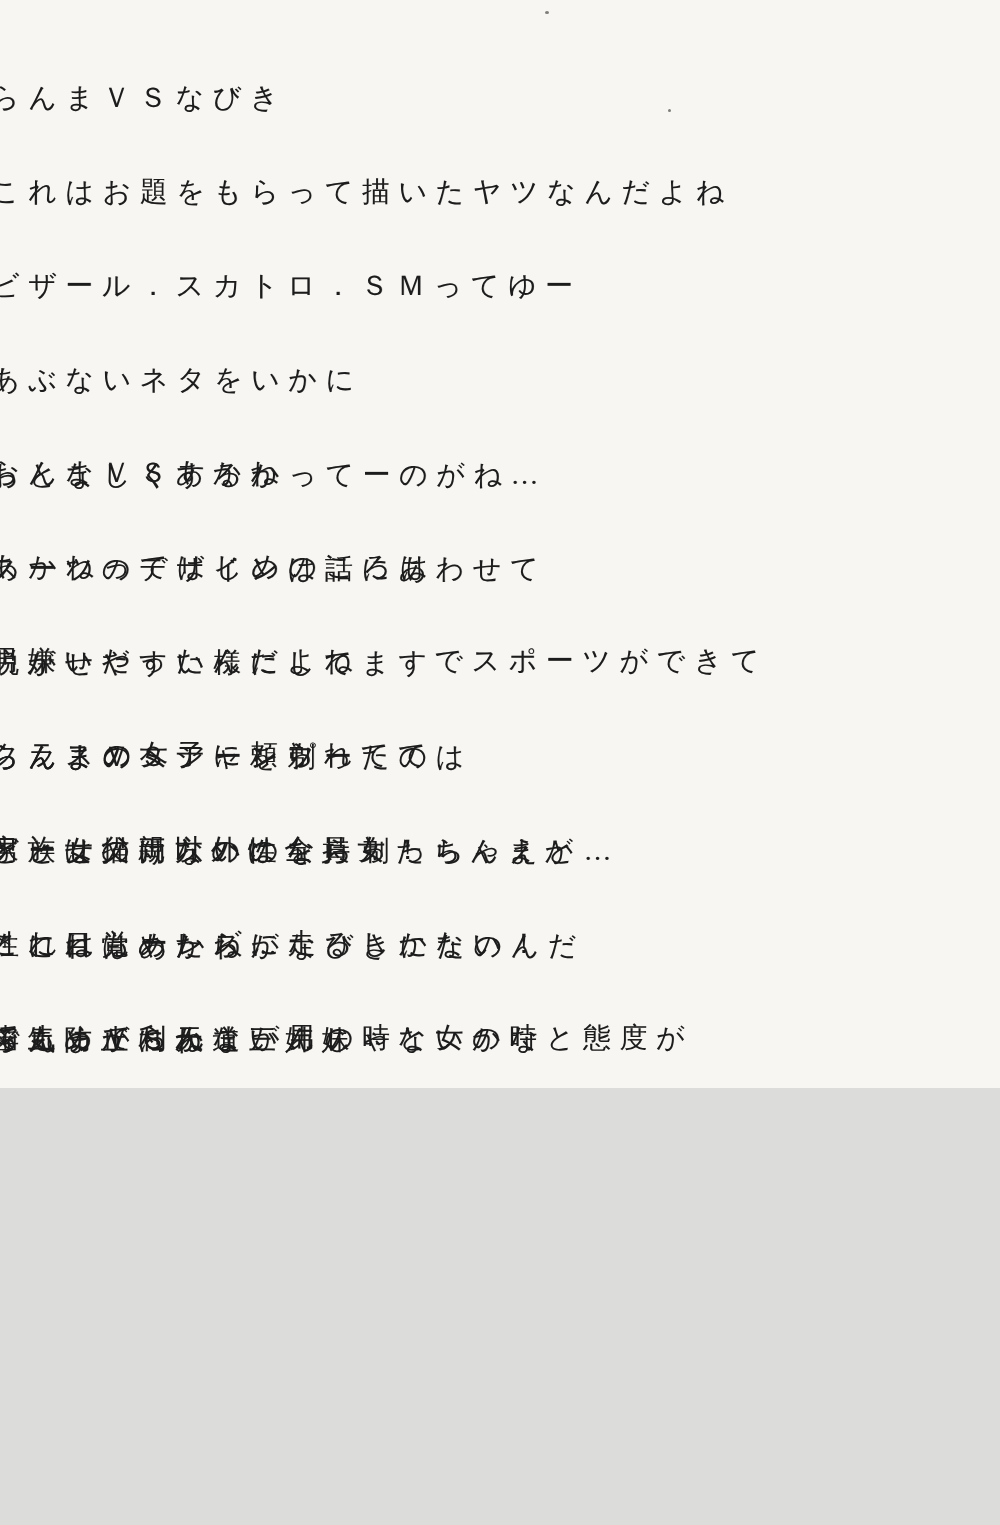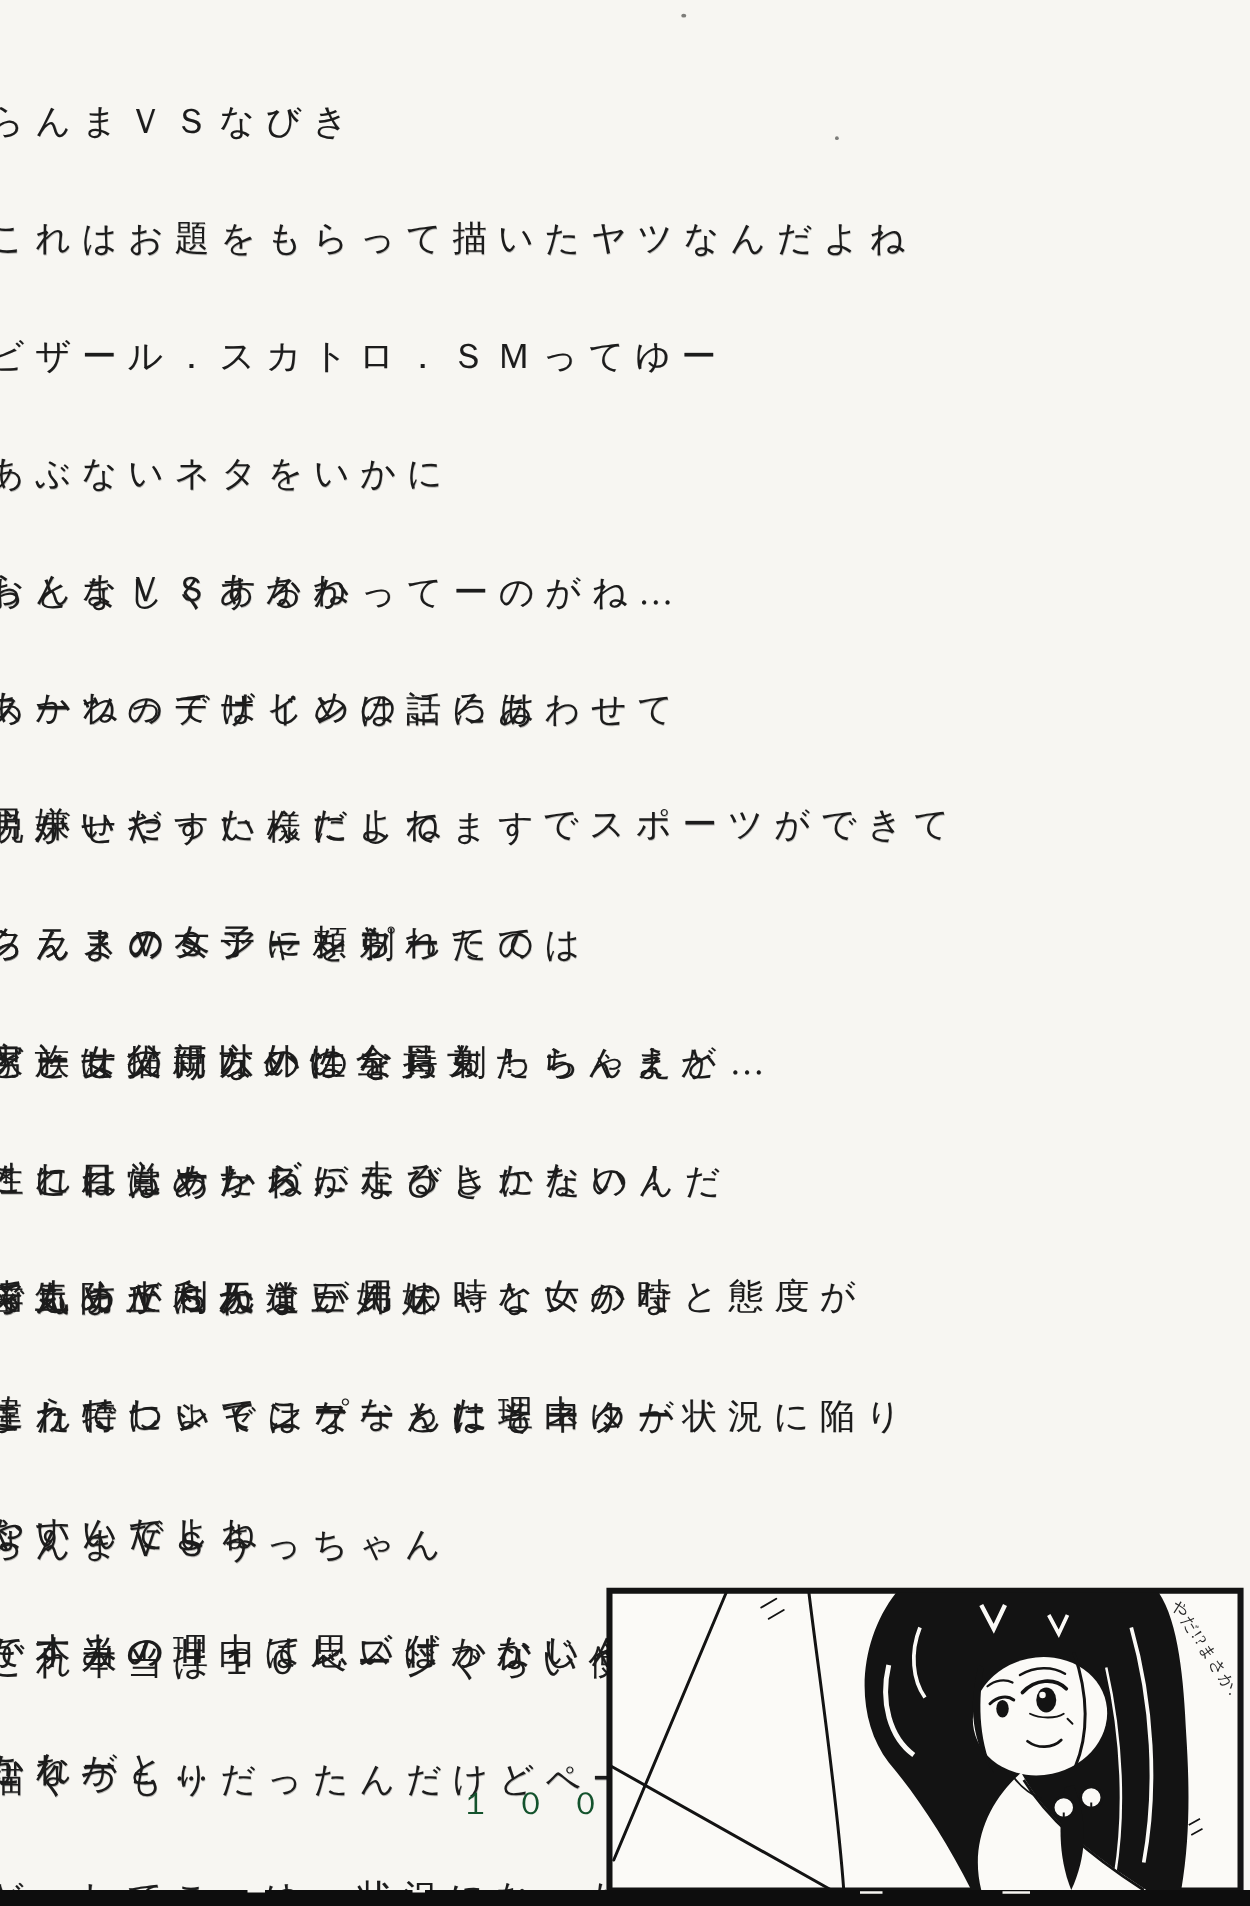--- a/index.html
+++ b/index.html
@@ -1,17 +1,17 @@
 <!DOCTYPE html>
 <html><head>
 <meta charset="utf-8">
 <style>
   html,body{margin:0;padding:0;background:#dcdcda;}
   .page{
-    position:relative;width:1000px;height:1525px;overflow:hidden;
+    position:relative;width:1000px;height:1088px;overflow:hidden;
     background:#f7f6f2;
     font-family:"Liberation Serif","DejaVu Serif",serif;
   }
   .text-block{
     position:absolute;left:-9px;
     color:#1c1c1c;font-size:28px;line-height:31.4px;letter-spacing:8.5px;
     white-space:pre;
     text-shadow:0.4px 0.4px 0 rgba(28,28,28,0.28);
   }
   .tb1{top:19px;}

